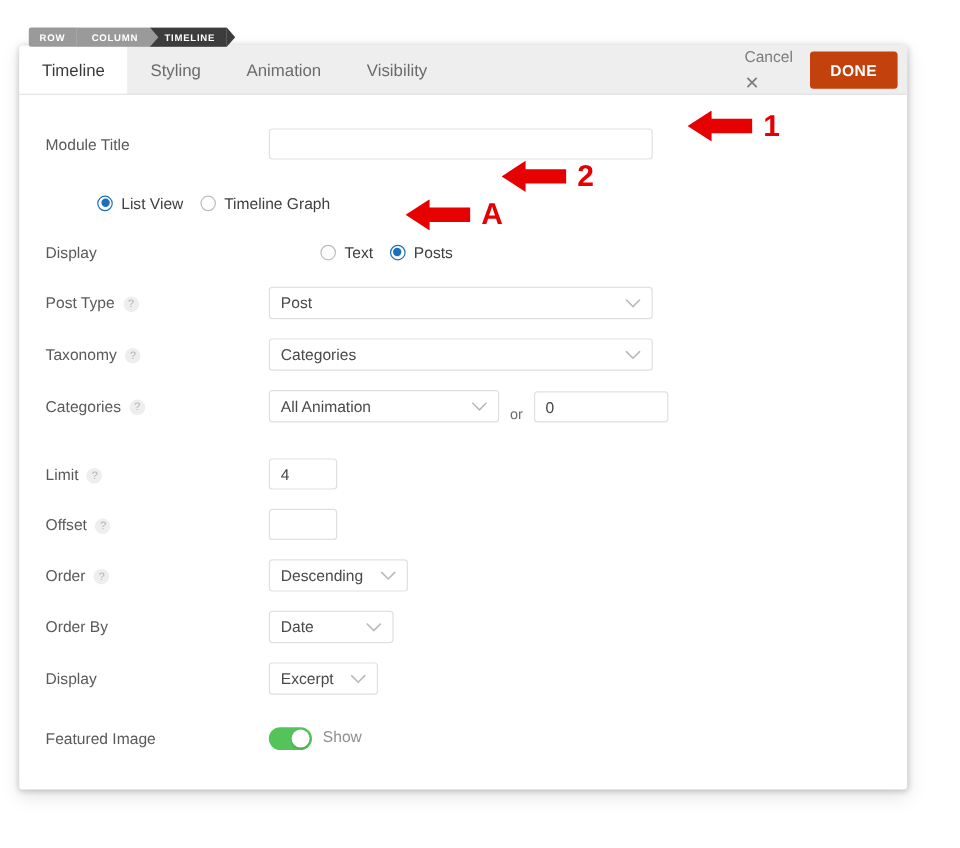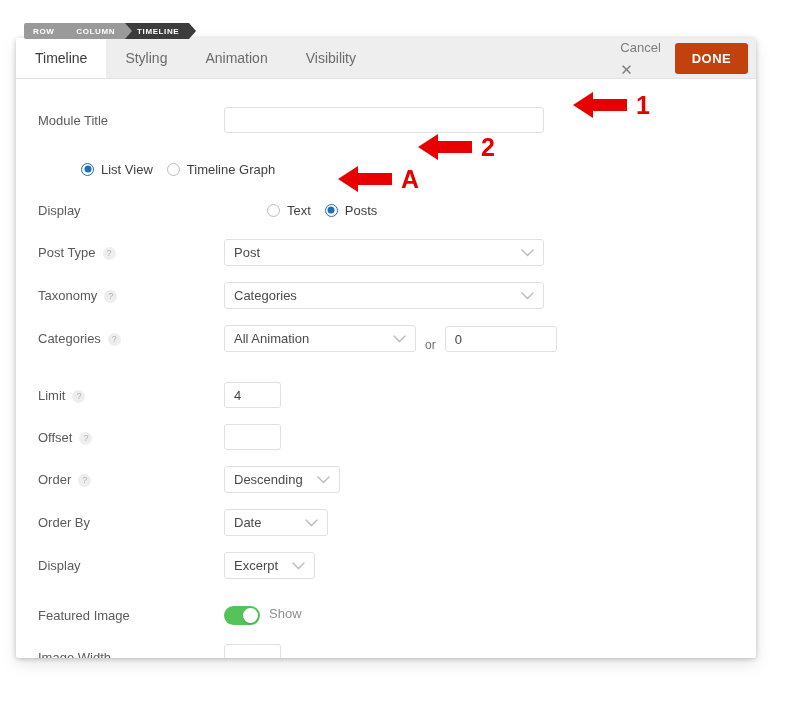--- a/index.html
+++ b/index.html
@@ -502,28 +502,20 @@
         <span>Featured Image</span>
       </div>
       <div class="row-control toggle-wrap">
         <div class="toggle">
           <span class="knob"></span>
         </div>
         <span class="toggle-text">Show</span>
       </div>
     </div>
 
-    <div class="row" style="margin-top:17px;">
-      <div class="row-label">
-        <span>Image Width</span>
-      </div>
-      <div class="row-control">
-        <input type="text" class="inp-num" value="" style="">
-      </div>
-    </div>
 
   </div>
 
 </div>
 
 <div class="anno" style="left:573px; top:92px;">
   <span class="anno-arrow">
     <svg width="54" height="26" viewBox="0 0 54 26">
       <path d="M0 13 L20 0 L20 7 L54 7 L54 19 L20 19 L20 26 Z" fill="#e60000"></path>
     </svg>

